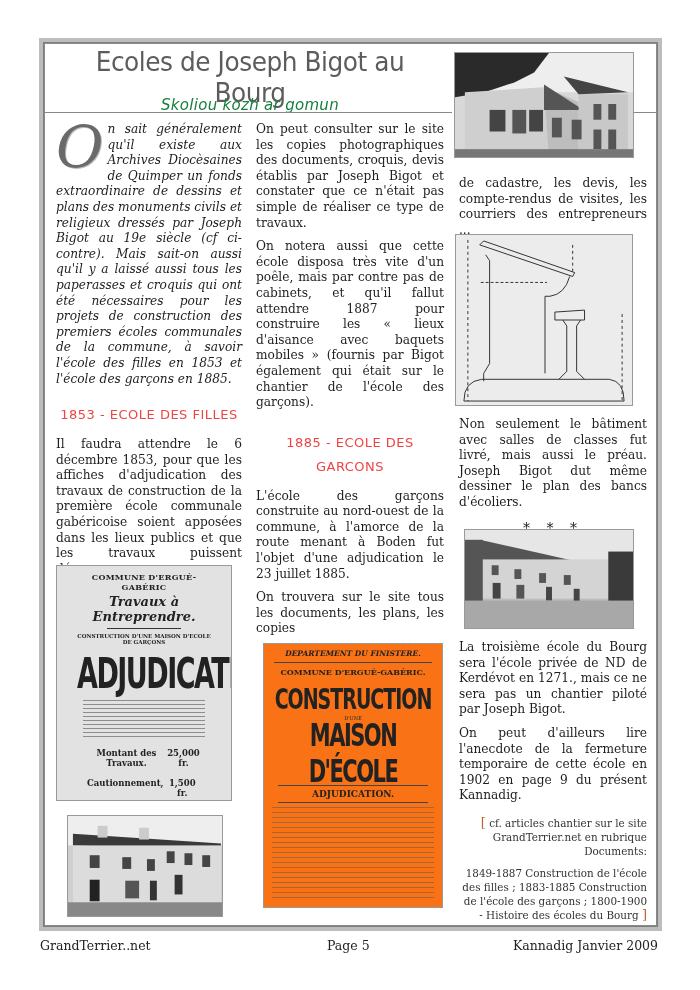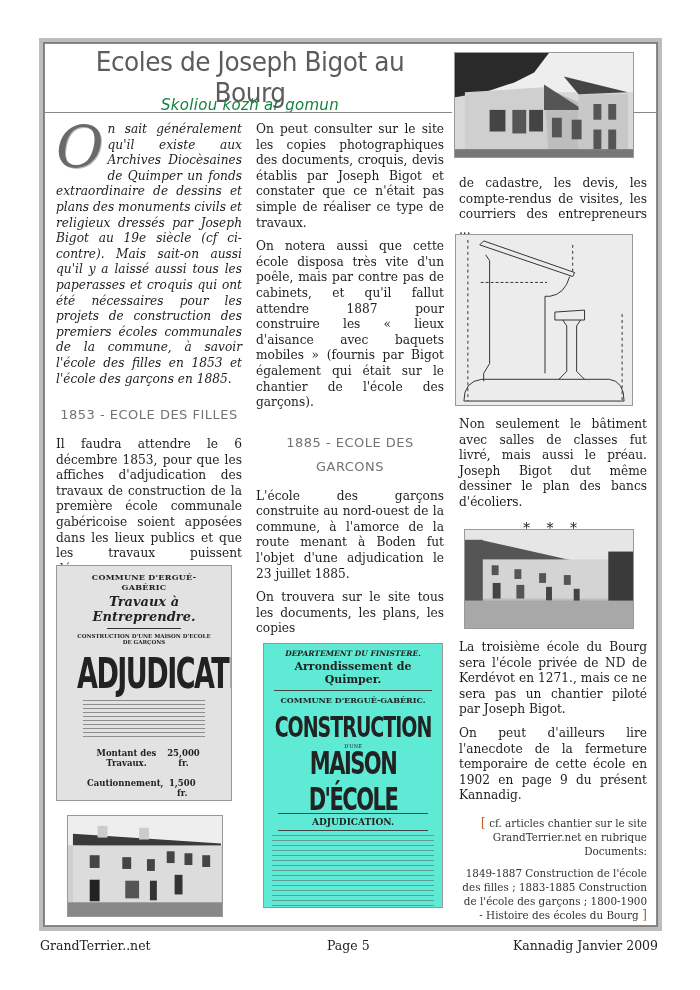--- a/index.html
+++ b/index.html
@@ -37,21 +37,21 @@
   .col2 { left: 256px; top: 122px; width: 188px; }
   .col3 { left: 459px; top: 176px; width: 188px; }
 
   .intro { font-style: italic; }
   .dropcap {
     float: left; font-family: "DejaVu Serif", serif; font-style: italic;
     font-size: 58px; line-height: 46px; color: #6a6a6a; margin: 2px 4px 0 0;
     text-shadow: 1px 1px 0 #bbb;
   }
   .section-head {
-    font-family: "DejaVu Sans", sans-serif; font-size: 13px; color: #737373;
+    font-family: "DejaVu Sans", sans-serif; font-size: 13px; color: #ef4444;
     text-align: center; line-height: 24px; letter-spacing: 0.5px; margin: 14px 0 10px;
   }
   .stars { text-align: center; font-size: 14px; letter-spacing: 6px; margin: 10px 0; }
   .refs { font-size: 10.4px; line-height: 14px; text-align: right; color: #333; }
   .bracket { color: #c06030; font-size: 13px; }
 
   .photo {
     position: absolute; border: 1px solid #999; overflow: hidden;
   }
   .photo svg { width: 100%; height: 100%; display: block; }
@@ -143,23 +143,22 @@
 </div>
 
 <div class="col col2">
   <p>On peut consulter sur le site les copies photographiques des documents, croquis, devis établis par Joseph Bigot et constater que ce n'était pas simple de réaliser ce type de travaux.</p>
   <p>On notera aussi que cette école disposa très vite d'un poêle, mais par contre pas de cabinets, et qu'il fallut attendre 1887 pour construire les « lieux d'aisance avec baquets mobiles » (fournis par Bigot également qui était sur le chantier de l'école des garçons).</p>
   <div class="section-head" style="margin-top:20px;">1885 - ECOLE DES GARCONS</div>
   <p>L'école des garçons construite au nord-ouest de la commune, à l'amorce de la route menant à Boden fut l'objet d'une adjudication le 23 juillet 1885.</p>
   <p>On trouvera sur le site tous les documents, les plans, les copies</p>
 </div>
 
-<div class="photo" style="left:263px; top:643px; width:180px; height:265px; background:#5eead4; padding:5px 4px; text-align:center; font-family:'DejaVu Serif',serif; color:#222;">
+<div class="photo" style="left:263px; top:643px; width:180px; height:265px; background:#f97316; padding:5px 4px; text-align:center; font-family:'DejaVu Serif',serif; color:#222;">
   <div style="font-size:7.5px; font-style:italic; font-weight:bold;">DEPARTEMENT DU FINISTERE.</div>
-  <div style="font-size:11px; font-weight:bold; margin-top:2px;">Arrondissement de Quimper.</div>
   <div style="height:1px; background:#444; margin:4px 6px;"></div>
   <div style="font-size:8px; font-weight:bold;">COMMUNE D'ERGUÉ-GABÉRIC.</div>
   <div style="font-family:'DejaVu Sans',sans-serif; font-size:19px; font-weight:bold; letter-spacing:-1px; transform:scaleY(1.5); margin:10px 0 6px;">CONSTRUCTION</div>
   <div style="font-size:5px;">D'UNE</div>
   <div style="font-family:'DejaVu Sans',sans-serif; font-size:21px; font-weight:bold; letter-spacing:-1.5px; transform:scaleY(1.5); margin:8px 0 8px;">MAISON D'ÉCOLE</div>
   <div style="height:1px; background:#444; margin:2px 10px;"></div>
   <div style="font-size:9px; font-weight:bold; margin:3px 0;">ADJUDICATION.</div>
   <div style="height:1px; background:#444; margin:2px 10px;"></div>
   <div style="height:92px; margin:4px 4px; background:repeating-linear-gradient(180deg,#555 0 1px,transparent 1px 5px); opacity:0.5;"></div>
 

